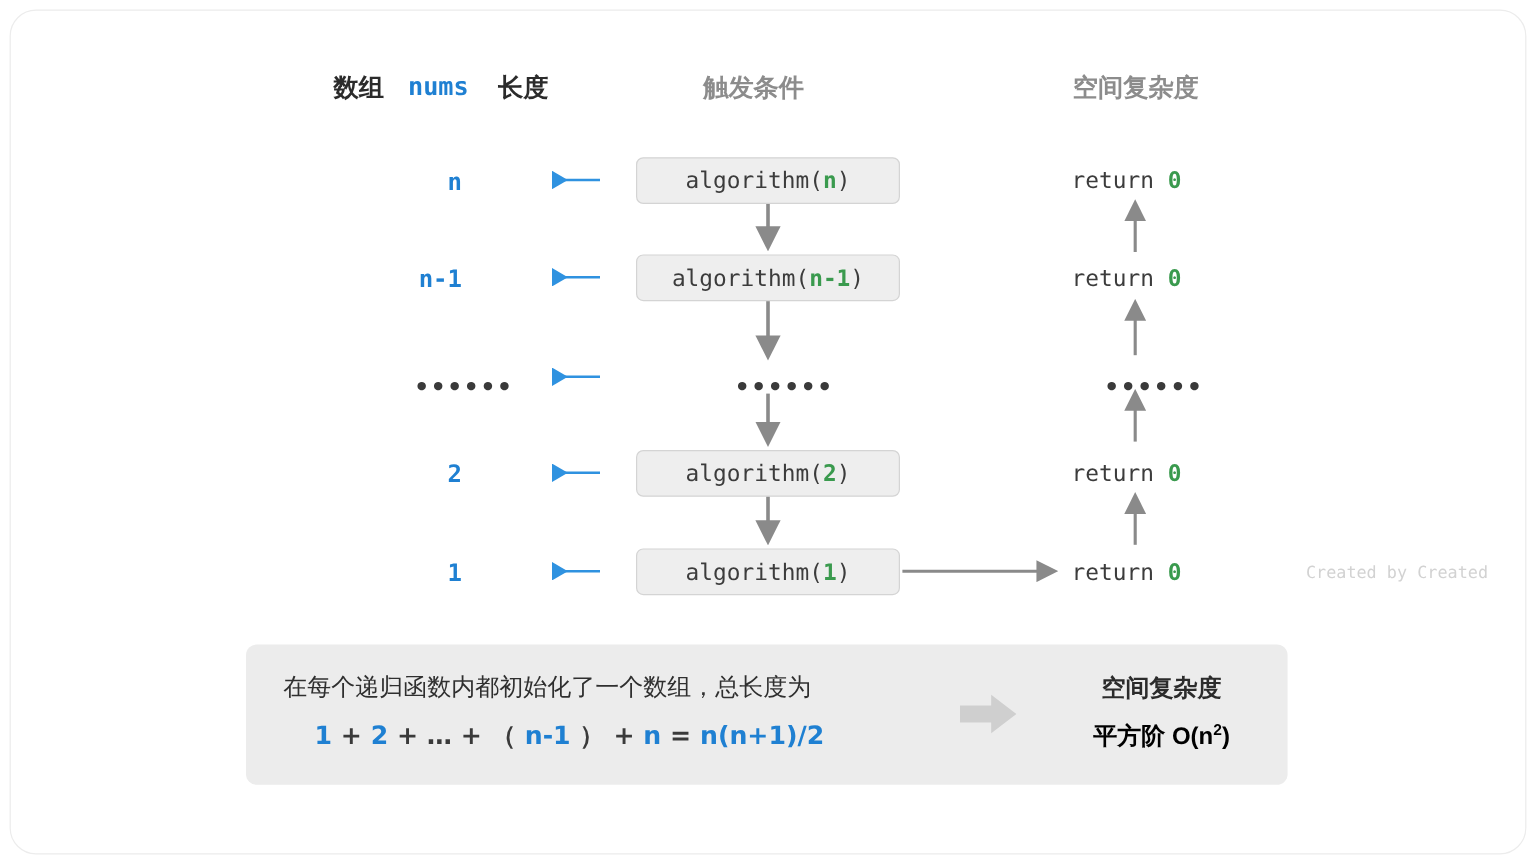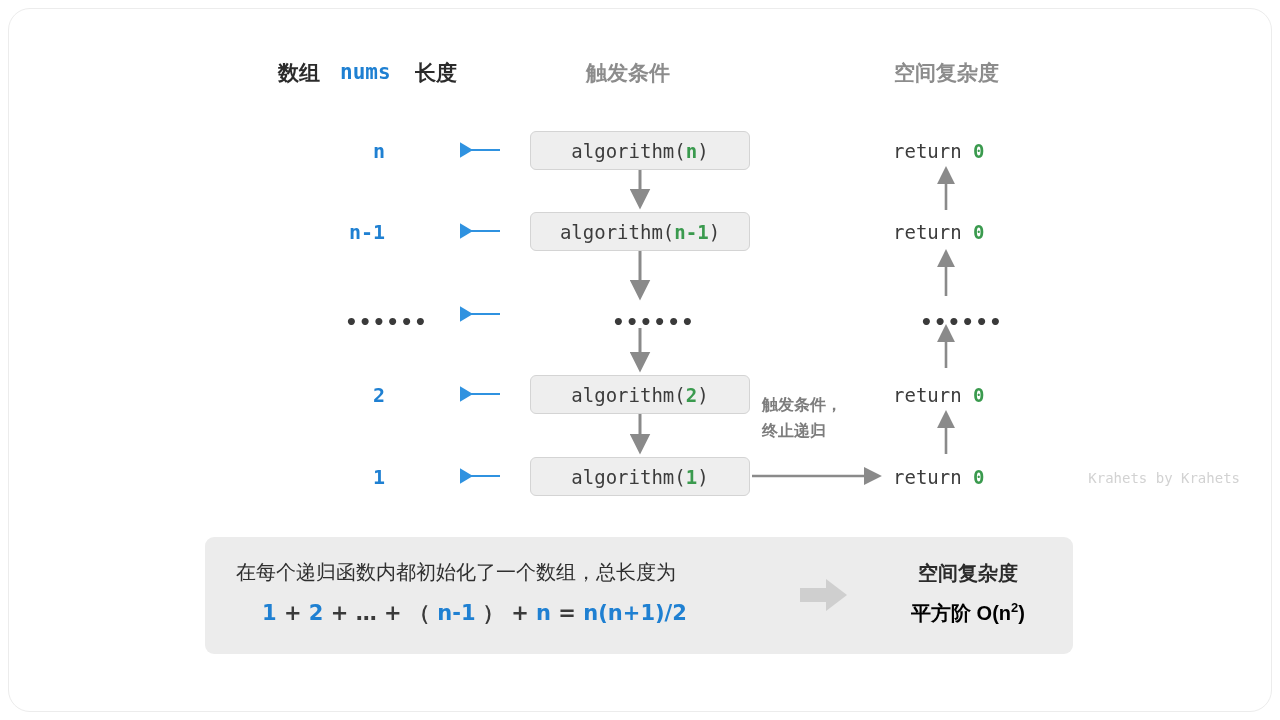--- a/index.html
+++ b/index.html
@@ -239,24 +239,20 @@
   <div class="dots-row" style="left:920px; top:310px;">••••••</div>
   <div class="ret-row" style="left:893px; top:384px;">
     <span>return</span>
     <span class="zero">0</span>
   </div>
   <div class="ret-row" style="left:893px; top:466px;">
     <span>return</span>
     <span class="zero">0</span>
   </div>
 
-  <div class="trigger-note">
-    <div>触发条件，</div>
-    <div>终止递归</div>
-  </div>
 
   <svg class="overlay" viewBox="0 0 1280 720">
     <defs>
       <marker id="blueHead" markerWidth="7" markerHeight="7" refX="6" refY="3.5" orient="auto">
         <polygon points="6,0 0,3.5 6,7" fill="#2f92e0"></polygon>
       </marker>
       <marker id="grayHeadDown" markerWidth="7" markerHeight="7" refX="5.5" refY="3.5" orient="auto">
         <polygon points="0,0 7,3.5 0,7" fill="#8a8a8a"></polygon>
       </marker>
     </defs>
@@ -316,14 +312,14 @@
   <svg class="block-arrow" viewBox="0 0 48 34">
     <polygon points="0,10 26,10 26,1 47,17 26,33 26,24 0,24" fill="#cfcfcf"></polygon>
   </svg>
 
   <div class="sum-right-title">空间复杂度</div>
   <div class="sum-right-value">
     <span>平方阶</span>
     <span><span>O(n</span><sup>2</sup><span>)</span></span>
   </div>
 
-  <div class="footer">Krahets by Krahets</div>
+  <div class="footer">Created by Created</div>
 </div>
 
 </body></html>

